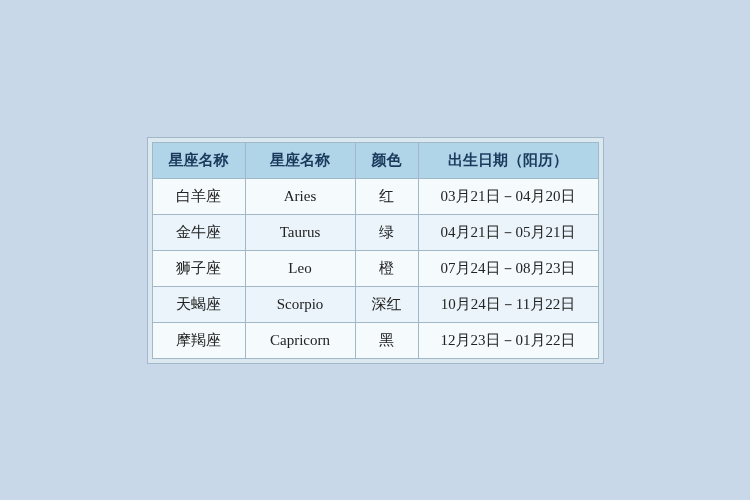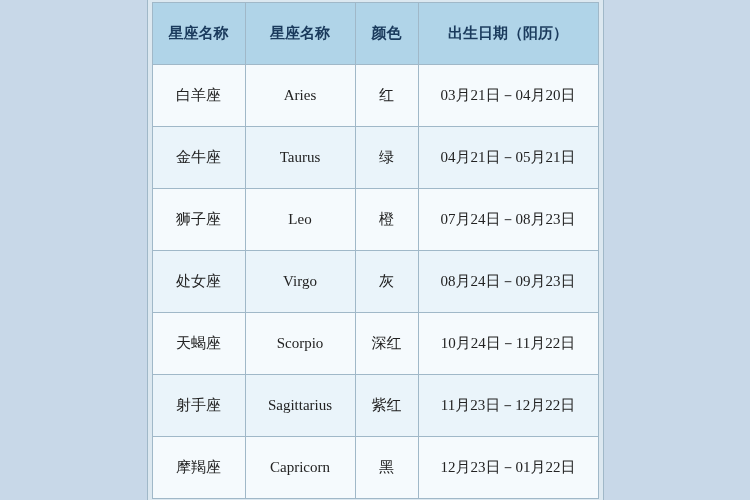--- a/index.html
+++ b/index.html
@@ -24,21 +24,21 @@
       padding: 4px;
     }
 
     table {
       border-collapse: collapse;
       background-color: #f0f6fa;
     }
 
     th, td {
       border: 1px solid #a0b8c8;
-      padding: 21px 16px;
+      padding: 8px 16px;
       text-align: center;
       font-size: 15px;
       white-space: nowrap;
       color: #222;
     }
 
     thead th {
       background-color: #b0d4e8;
       font-weight: bold;
       color: #1a3a5c;
@@ -84,36 +84,24 @@
           <td class="col-color">绿</td>
           <td class="col-date">04月21日－05月21日</td>
         </tr>
         <tr>
           <td class="col-zh">狮子座</td>
           <td class="col-en">Leo</td>
           <td class="col-color">橙</td>
           <td class="col-date">07月24日－08月23日</td>
         </tr>
         <tr>
-          <td class="col-zh">处女座</td>
-          <td class="col-en">Virgo</td>
-          <td class="col-color">灰</td>
-          <td class="col-date">08月24日－09月23日</td>
-        </tr>
-        <tr>
           <td class="col-zh">天蝎座</td>
           <td class="col-en">Scorpio</td>
           <td class="col-color">深红</td>
           <td class="col-date">10月24日－11月22日</td>
-        </tr>
-        <tr>
-          <td class="col-zh">射手座</td>
-          <td class="col-en">Sagittarius</td>
-          <td class="col-color">紫红</td>
-          <td class="col-date">11月23日－12月22日</td>
         </tr>
         <tr>
           <td class="col-zh">摩羯座</td>
           <td class="col-en">Capricorn</td>
           <td class="col-color">黑</td>
           <td class="col-date">12月23日－01月22日</td>
         </tr>
       </tbody>
   </table>
 </div>

